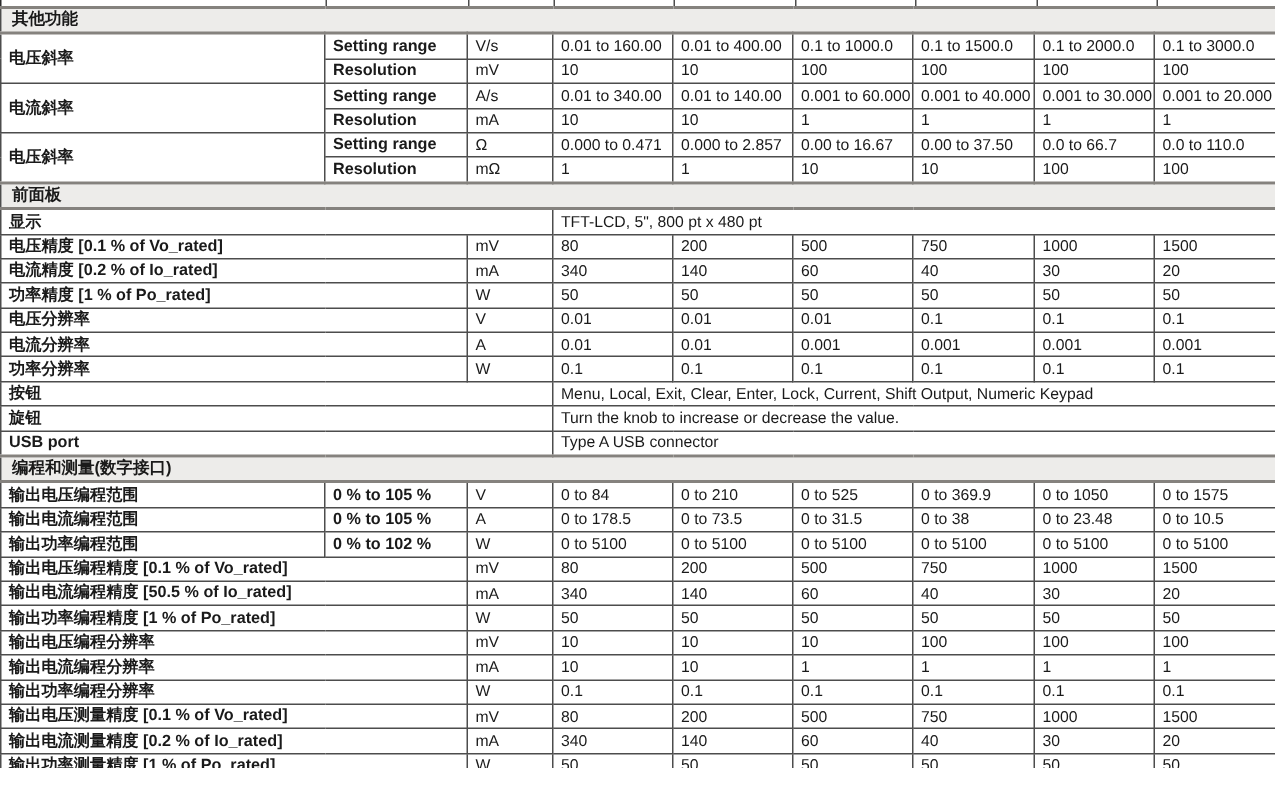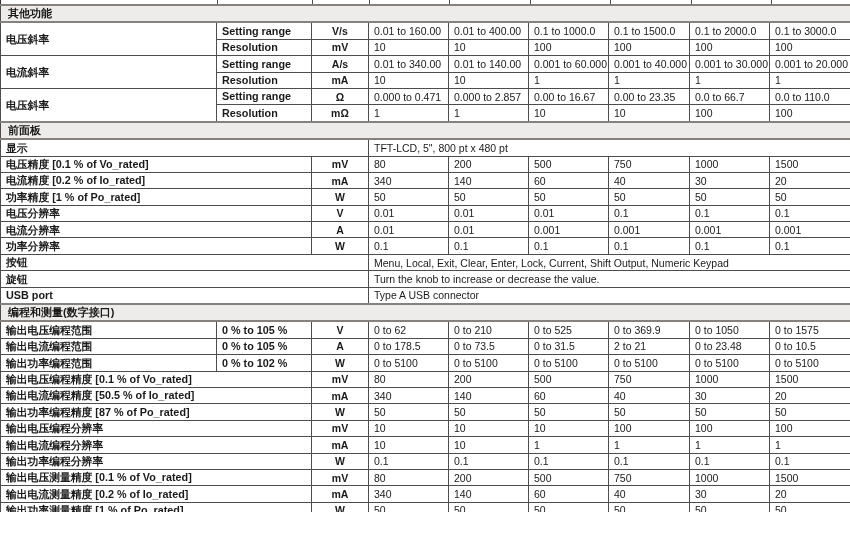--- a/index.html
+++ b/index.html
@@ -17,21 +17,21 @@
     padding:0 5px;
     font-size:10.5px;
     color:#1a1a1a;
     line-height:1.15;
     white-space:nowrap;
     overflow:hidden;
     background:#fff;
     vertical-align:middle;
   }
   td.label, td.sub{font-weight:700;font-size:10.8px;}
-  td.unit{text-align:center;font-weight:700;}
+  td.unit{text-align:left;font-weight:400;}
   td.val, td.span{font-weight:400;}
   tr.sec-row td{
     background:#edecea;
     font-weight:700;
     font-size:11px;
     border-top:2px solid #85827e;
     border-bottom:2px solid #85827e;
     padding-left:7px;
   }
 </style>
@@ -107,21 +107,21 @@
           <td class="val">1</td>
           <td class="val">1</td>
         </tr>
         <tr>
           <td rowspan="2" class="label">电压斜率</td>
           <td class="sub">Setting range</td>
           <td class="unit">Ω</td>
           <td class="val">0.000 to 0.471</td>
           <td class="val">0.000 to 2.857</td>
           <td class="val">0.00 to 16.67</td>
-          <td class="val">0.00 to 23.35</td>
+          <td class="val">0.00 to 37.50</td>
           <td class="val">0.0 to 66.7</td>
           <td class="val">0.0 to 110.0</td>
         </tr>
         <tr>
           <td class="sub">Resolution</td>
           <td class="unit">mΩ</td>
           <td class="val">1</td>
           <td class="val">1</td>
           <td class="val">10</td>
           <td class="val">10</td>
@@ -207,35 +207,35 @@
           <td colspan="3" class="label">USB port</td>
           <td colspan="6" class="span">Type A USB connector</td>
         </tr>
         <tr class="sec-row">
           <td colspan="9">编程和测量(数字接口)</td>
         </tr>
         <tr>
           <td class="label">输出电压编程范围</td>
           <td class="sub">0 % to 105 %</td>
           <td class="unit">V</td>
-          <td class="val">0 to 62</td>
+          <td class="val">0 to 84</td>
           <td class="val">0 to 210</td>
           <td class="val">0 to 525</td>
           <td class="val">0 to 369.9</td>
           <td class="val">0 to 1050</td>
           <td class="val">0 to 1575</td>
         </tr>
         <tr>
           <td class="label">输出电流编程范围</td>
           <td class="sub">0 % to 105 %</td>
           <td class="unit">A</td>
           <td class="val">0 to 178.5</td>
           <td class="val">0 to 73.5</td>
           <td class="val">0 to 31.5</td>
-          <td class="val">2 to 21</td>
+          <td class="val">0 to 38</td>
           <td class="val">0 to 23.48</td>
           <td class="val">0 to 10.5</td>
         </tr>
         <tr>
           <td class="label">输出功率编程范围</td>
           <td class="sub">0 % to 102 %</td>
           <td class="unit">W</td>
           <td class="val">0 to 5100</td>
           <td class="val">0 to 5100</td>
           <td class="val">0 to 5100</td>
@@ -257,21 +257,21 @@
           <td colspan="2" class="label">输出电流编程精度 [50.5 % of Io_rated]</td>
           <td class="unit">mA</td>
           <td class="val">340</td>
           <td class="val">140</td>
           <td class="val">60</td>
           <td class="val">40</td>
           <td class="val">30</td>
           <td class="val">20</td>
         </tr>
         <tr>
-          <td colspan="2" class="label">输出功率编程精度 [87 % of Po_rated]</td>
+          <td colspan="2" class="label">输出功率编程精度 [1 % of Po_rated]</td>
           <td class="unit">W</td>
           <td class="val">50</td>
           <td class="val">50</td>
           <td class="val">50</td>
           <td class="val">50</td>
           <td class="val">50</td>
           <td class="val">50</td>
         </tr>
         <tr>
           <td colspan="2" class="label">输出电压编程分辨率</td>

